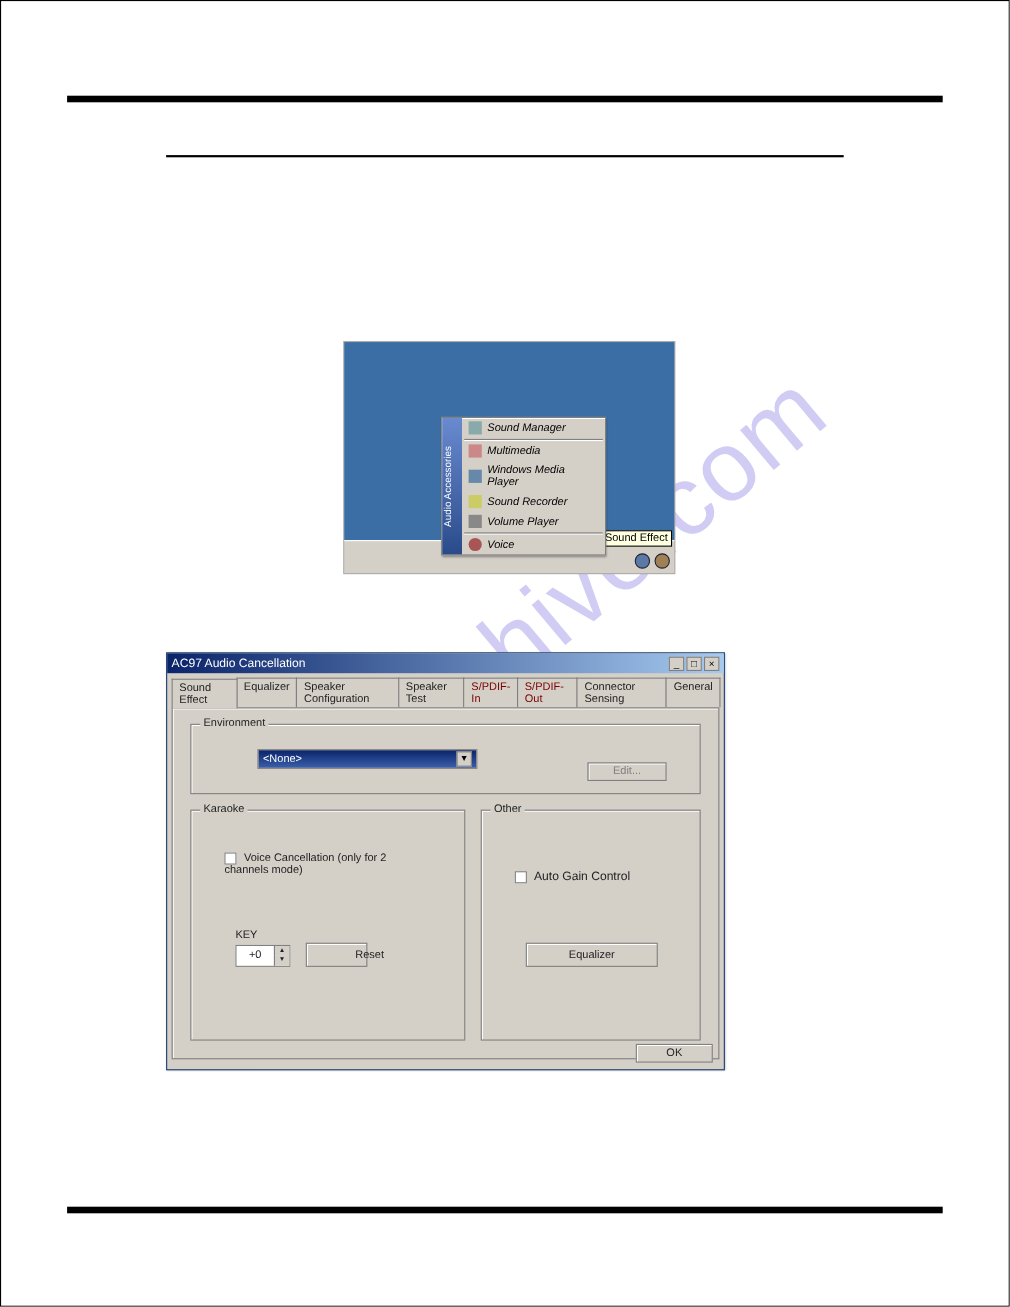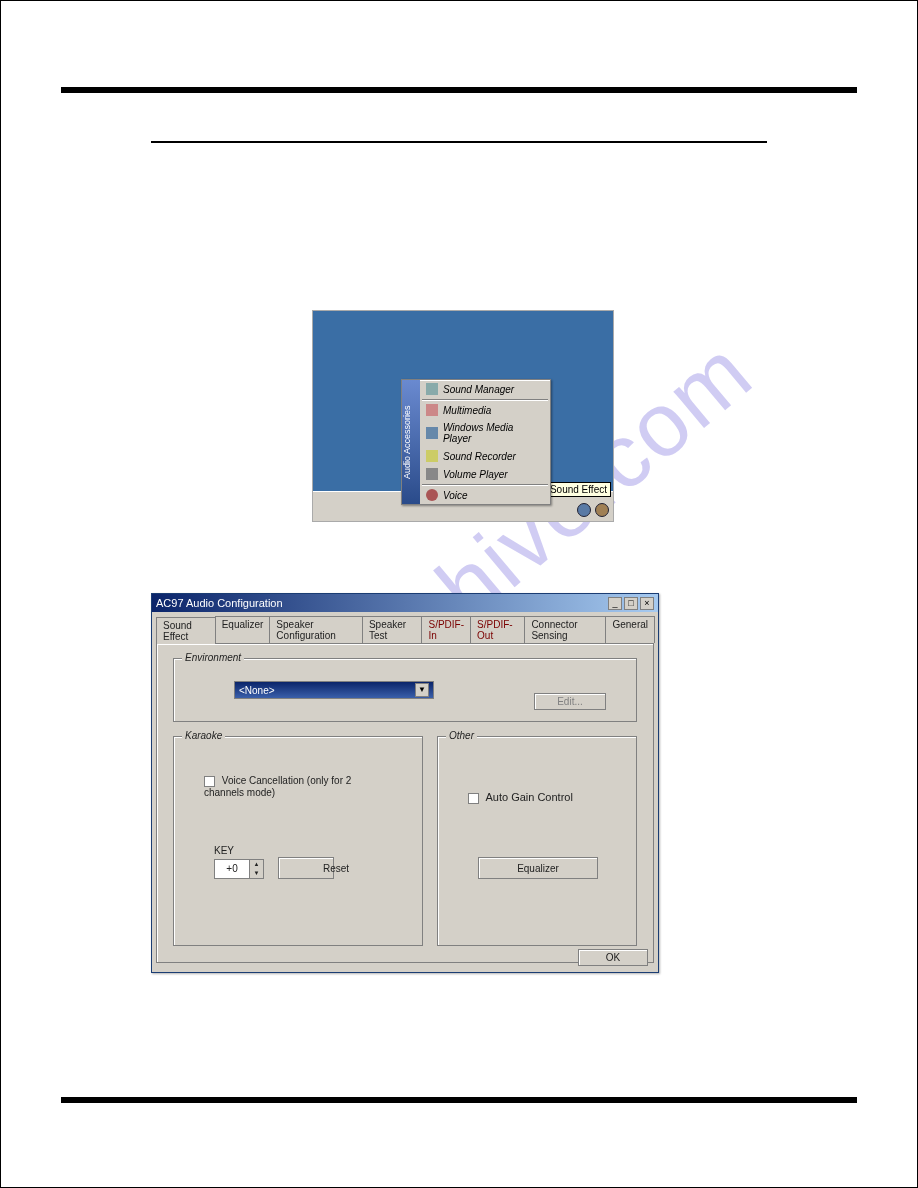--- a/index.html
+++ b/index.html
@@ -59,21 +59,21 @@
     color: #fff; display: flex; align-items: center; padding: 0 4px;
     font-size: 11px; justify-content: space-between;
   }
   .titlebtns { display: flex; gap: 2px; }
   .titlebtn { width: 14px; height: 13px; background: #d4d0c8; border: 1px solid #808080; font-size: 9px; line-height: 11px; text-align: center; color: #000; }
   .tabs { display: flex; padding: 4px 4px 0 4px; }
   .tab { background: #d4d0c8; border: 1px solid #808080; border-bottom: none; padding: 2px 6px; font-size: 10px; margin-right: -1px; position: relative; }
   .tab.active { background: #d4d0c8; top: 1px; z-index: 2; }
   .tabpanel { margin: 0 4px 4px 4px; border: 1px solid #808080; background: #d4d0c8; height: 320px; position: relative; box-shadow: 1px 1px 0 #fff inset; }
   .groupbox { position: absolute; border: 1px solid #808080; box-shadow: 1px 1px 0 #fff inset; }
-  .groupbox > .legend { position: absolute; top: -7px; left: 8px; background: #d4d0c8; padding: 0 3px; font-size: 10px; font-style: italic; }
+  .groupbox > .legend { position: absolute; top: -7px; left: 8px; background: #d4d0c8; padding: 0 3px; font-size: 10px; }
   .env { left: 16px; top: 14px; right: 16px; height: 64px; }
   .env-select {
     position: absolute; left: 60px; top: 22px; width: 200px; height: 18px;
     background: linear-gradient(#0a246a,#3a5faa); color: #fff; border: 1px solid #808080;
     font-size: 10px; padding: 1px 4px; display: flex; align-items: center; justify-content: space-between;
   }
   .env-select .arrow { width: 14px; height: 14px; background: #d4d0c8; border: 1px solid #808080; text-align: center; line-height: 12px; color: #000; font-size: 8px; }
   .btn {
     background: #d4d0c8; border: 1px solid #808080; box-shadow: 1px 1px 0 #fff inset;
     font-size: 10px; text-align: center; padding: 2px 0;
@@ -142,21 +142,21 @@
         <div class="context-item">
             <span class="mi" style="background:#a55;border-radius:50%"></span>
             <span>Voice</span>
           </div>
       </div>
     </div>
   </div>
 
   <div class="dialog">
     <div class="titlebar">
-      <span>AC97 Audio Configuration</span>
+      <span>AC97 Audio Cancellation</span>
       <div class="titlebtns">
         <div class="titlebtn">_</div>
         <div class="titlebtn">□</div>
         <div class="titlebtn">×</div>
       </div>
     </div>
 
     <div class="tabs">
       <div class="tab active">Sound Effect</div>
       <div class="tab">Equalizer</div>

